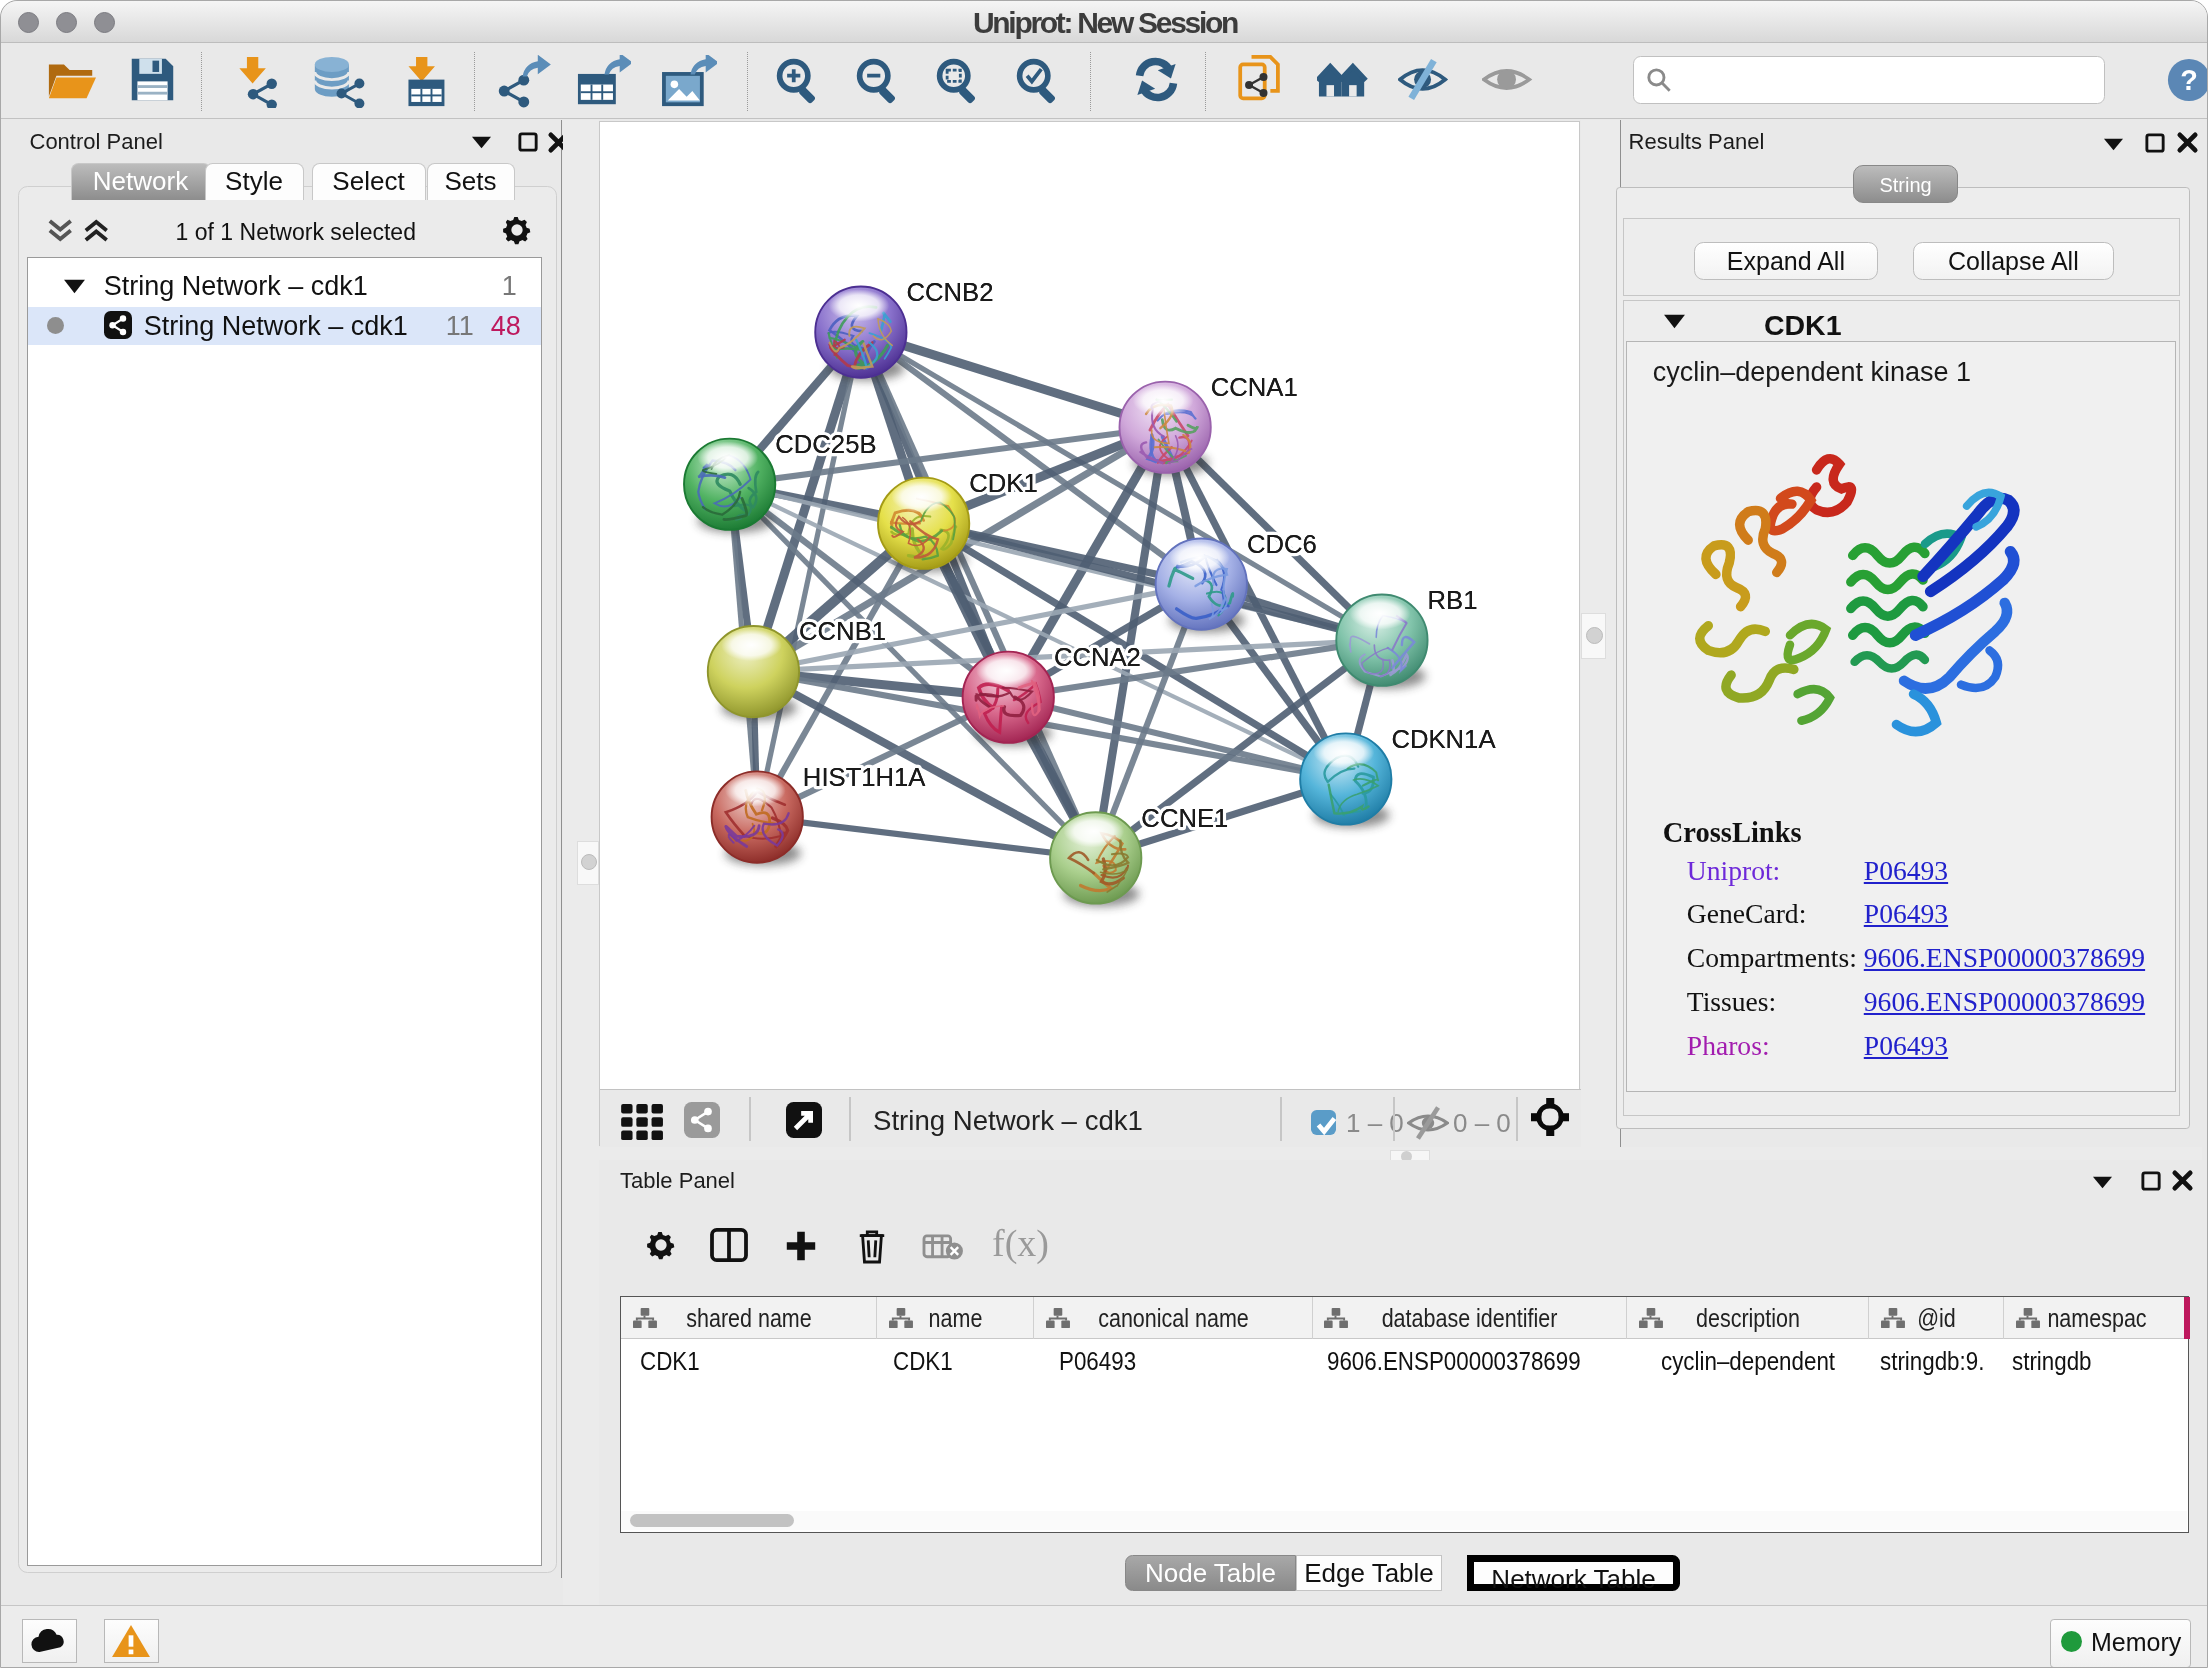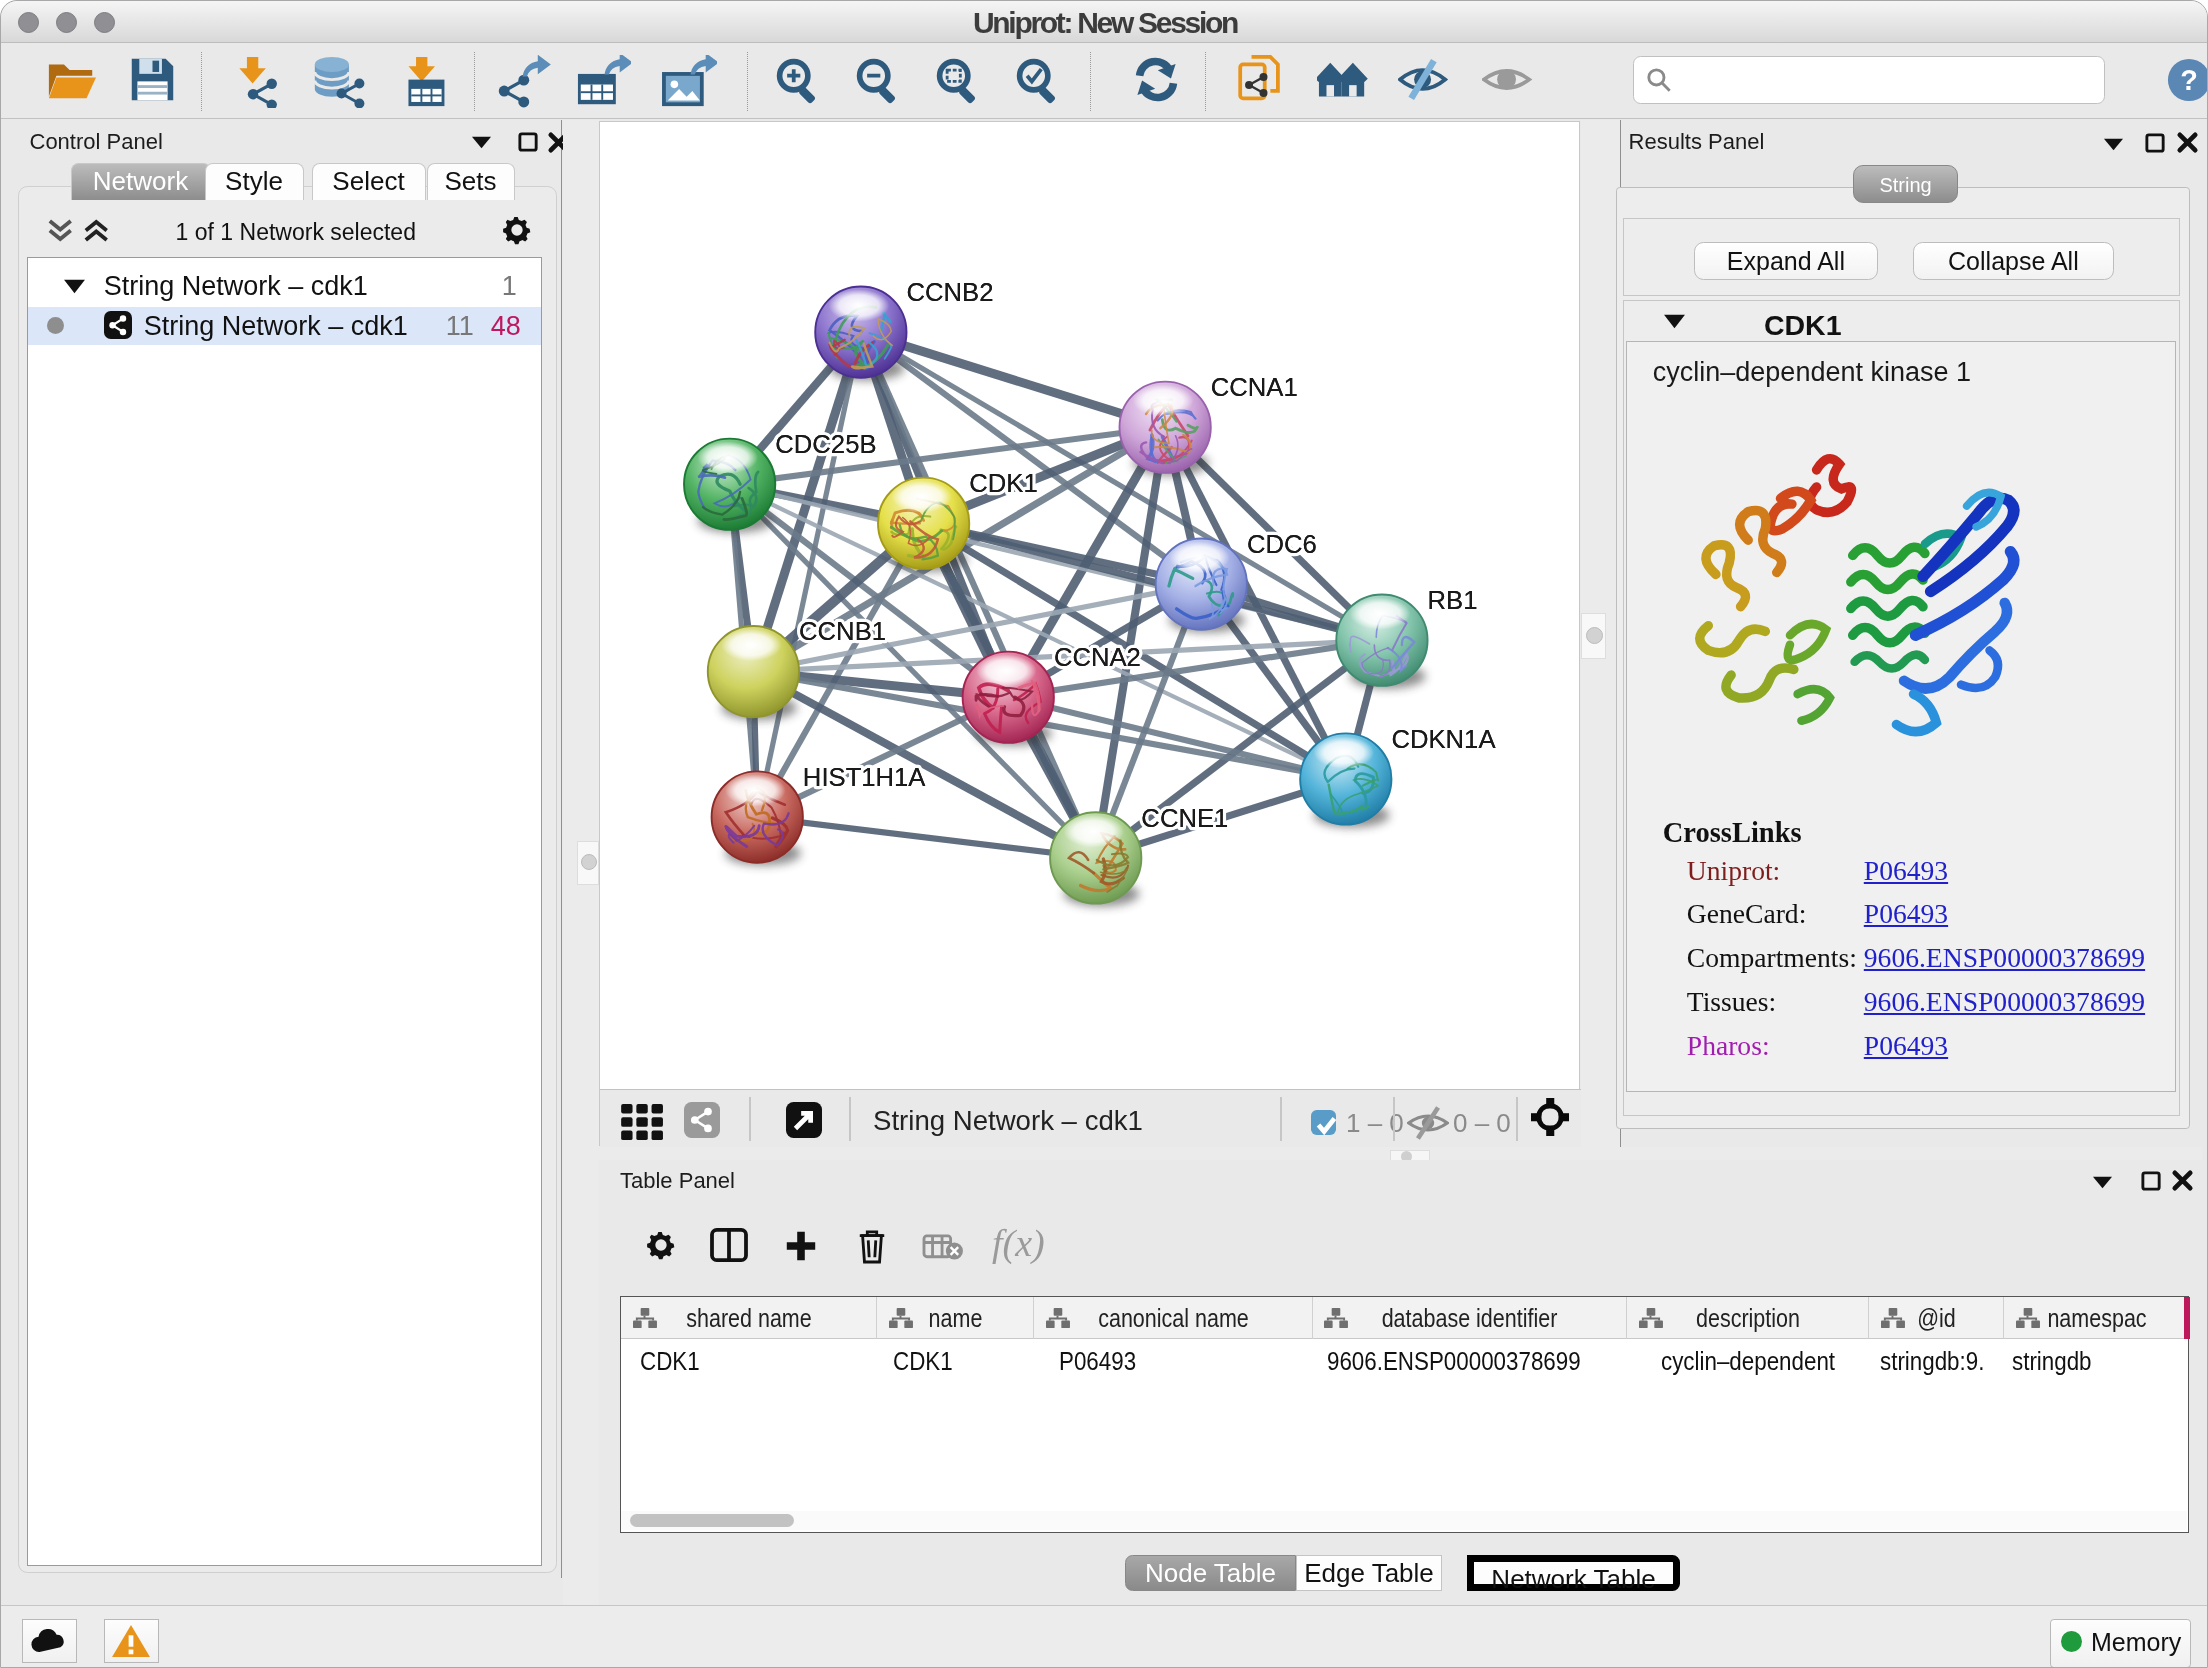--- a/index.html
+++ b/index.html
@@ -663,21 +663,21 @@
               <path d="M188 224 Q201 210 214 224 Q227 238 240 224 Q253 210 262 222" fill="none" stroke="#229a52" stroke-width="9" stroke-linecap="round"></path>
               <path d="M262 100 Q282 82 300 94 Q292 116 272 124" fill="none" stroke="#1a9a8a" stroke-width="9" stroke-linecap="round"></path>
               <path d="M268 150 Q318 118 348 82 Q362 64 350 54 Q334 46 318 68 Q288 104 260 134" fill="none" stroke="#1434c0" stroke-width="12" stroke-linecap="round"></path>
               <path d="M252 196 Q306 172 344 138 Q362 120 352 108" fill="none" stroke="#2050d4" stroke-width="12" stroke-linecap="round"></path>
               <path d="M240 244 Q266 262 288 240 Q310 214 336 192 Q354 176 346 162" fill="none" stroke="#2c6ee0" stroke-width="11" stroke-linecap="round"></path>
               <path d="M232 290 Q254 306 274 288 Q268 266 250 258" fill="none" stroke="#2a92dc" stroke-width="10" stroke-linecap="round"></path>
               <path d="M300 248 Q324 258 336 240 Q344 222 330 212" fill="none" stroke="#2c6ee0" stroke-width="9" stroke-linecap="round"></path>
               <path d="M306 60 Q324 38 342 50 Q336 74 316 82" fill="none" stroke="#38a4dc" stroke-width="8" stroke-linecap="round"></path>
             </svg>
             <div class="serif abs" style="left:36px;top:475px;font-size:28.5px;font-weight:700;color:#111">CrossLinks</div>
-            <div class="serif abs" style="left:60px;top:513px;font-size:27.6px;color:#7f1d1d">Uniprot:</div>
+            <div class="serif abs" style="left:60px;top:513px;font-size:27.6px;color:#6d28d9">Uniprot:</div>
             <div class="serif abs" style="left:237px;top:513px;font-size:27.6px"><a class="lnk">P06493</a></div>
             <div class="serif abs" style="left:60px;top:556px;font-size:27.6px;color:#111">GeneCard:</div>
             <div class="serif abs" style="left:237px;top:556px;font-size:27.6px"><a class="lnk">P06493</a></div>
             <div class="serif abs" style="left:60px;top:600px;font-size:27.6px;color:#111">Compartments:</div>
             <div class="serif abs" style="left:237px;top:600px;font-size:27.6px"><a class="lnk">9606.ENSP00000378699</a></div>
             <div class="serif abs" style="left:60px;top:644px;font-size:27.6px;color:#111">Tissues:</div>
             <div class="serif abs" style="left:237px;top:644px;font-size:27.6px"><a class="lnk">9606.ENSP00000378699</a></div>
             <div class="serif abs" style="left:60px;top:688px;font-size:27.6px;color:#a21caf">Pharos:</div>
             <div class="serif abs" style="left:237px;top:688px;font-size:27.6px"><a class="lnk">P06493</a></div>
           </div>
@@ -715,21 +715,21 @@
         <path d="M4 8 L30 8 M12 8 L12 4 L22 4 L22 8" stroke="#111" stroke-width="3" fill="none"></path>
         <path d="M7 8 L9 36 L25 36 L27 8 Z" fill="none" stroke="#111" stroke-width="3"></path>
         <path d="M13 13 L14 31 M21 13 L20 31" stroke="#111" stroke-width="3"></path>
       </svg>
       <svg width="42" height="28.5" viewBox="0 0 44 30" style="position:absolute;left:323px;top:72px">
         <rect x="2" y="4" width="28" height="22" rx="3" fill="none" stroke="#8f8f8f" stroke-width="3"></rect>
         <path d="M2 11 L30 11 M11 4 L11 26 M21 4 L21 26" stroke="#8f8f8f" stroke-width="3"></path>
         <circle cx="34" cy="20" r="9" fill="#8f8f8f"></circle>
         <path d="M30 16 L38 24 M38 16 L30 24" stroke="#fff" stroke-width="2.5"></path>
       </svg>
-      <div class="serif abs" style="left:393px;top:61px;font-size:38px;font-style:italic;color:#9a9a9a">f(x)</div>
+      <div class="serif abs" style="left:393px;top:61px;font-size:38px;color:#9a9a9a">f(x)</div>
       <div class="abs" style="left:21px;top:136px;width:1569px;height:237px;background:#fff;border:1.9px solid #555">
         <div class="abs" style="left:0;top:0;width:1566px;height:42px;background:#f2f2f2;border-bottom:1px solid #c8c8c8">
           <div class="abs" style="left:0px;top:0;width:256px;height:42px;border-right:1px solid #d0d0d0">
             <svg width="25" height="23" viewBox="0 0 26 24" style="position:absolute;left:11.4px;top:9.5px">
               <g fill="#6f6f6f">
                 <rect x="9" y="1" width="9" height="8" rx="1"></rect>
                 <rect x="1" y="14" width="9" height="8" rx="1"></rect>
                 <rect x="17" y="14" width="9" height="8" rx="1"></rect>
                 <path d="M13 9 L13 12 M5 14 L5 12 L22 12 L22 14" stroke="#6f6f6f" stroke-width="2" fill="none"></path>
               </g>

